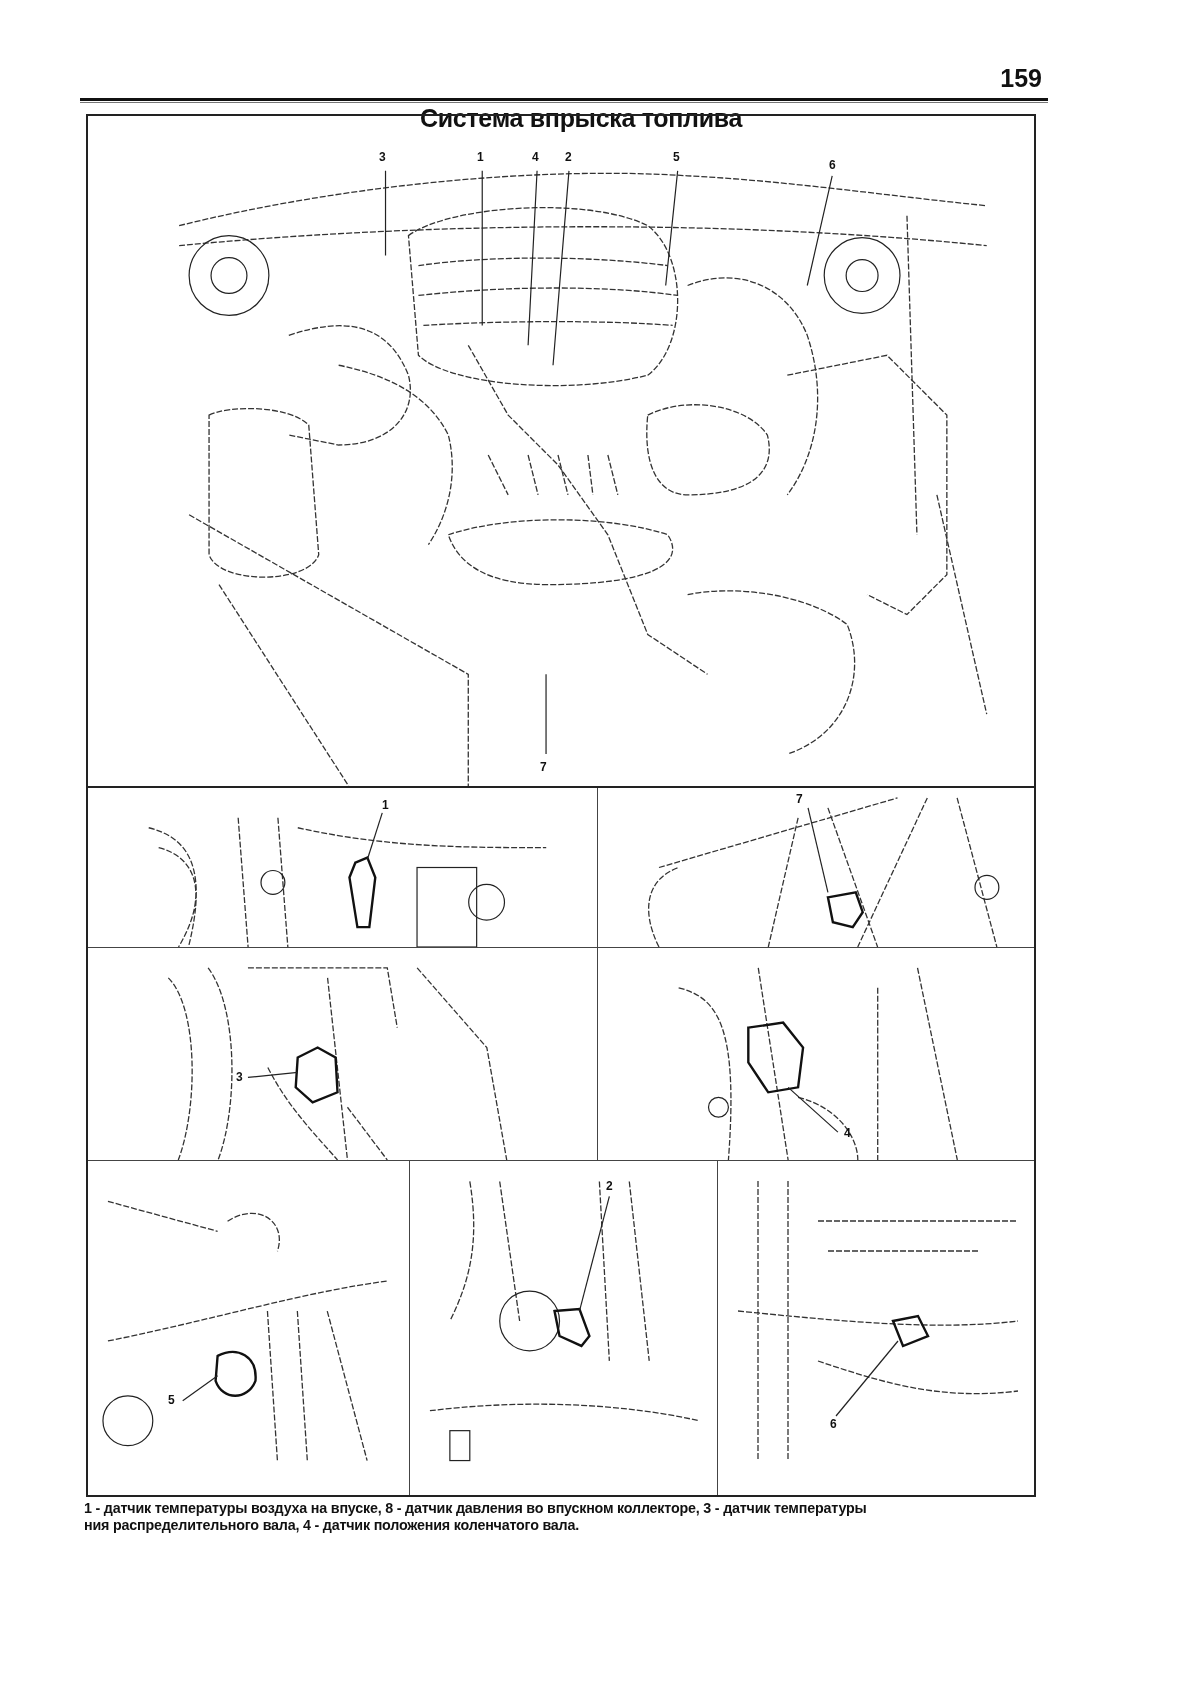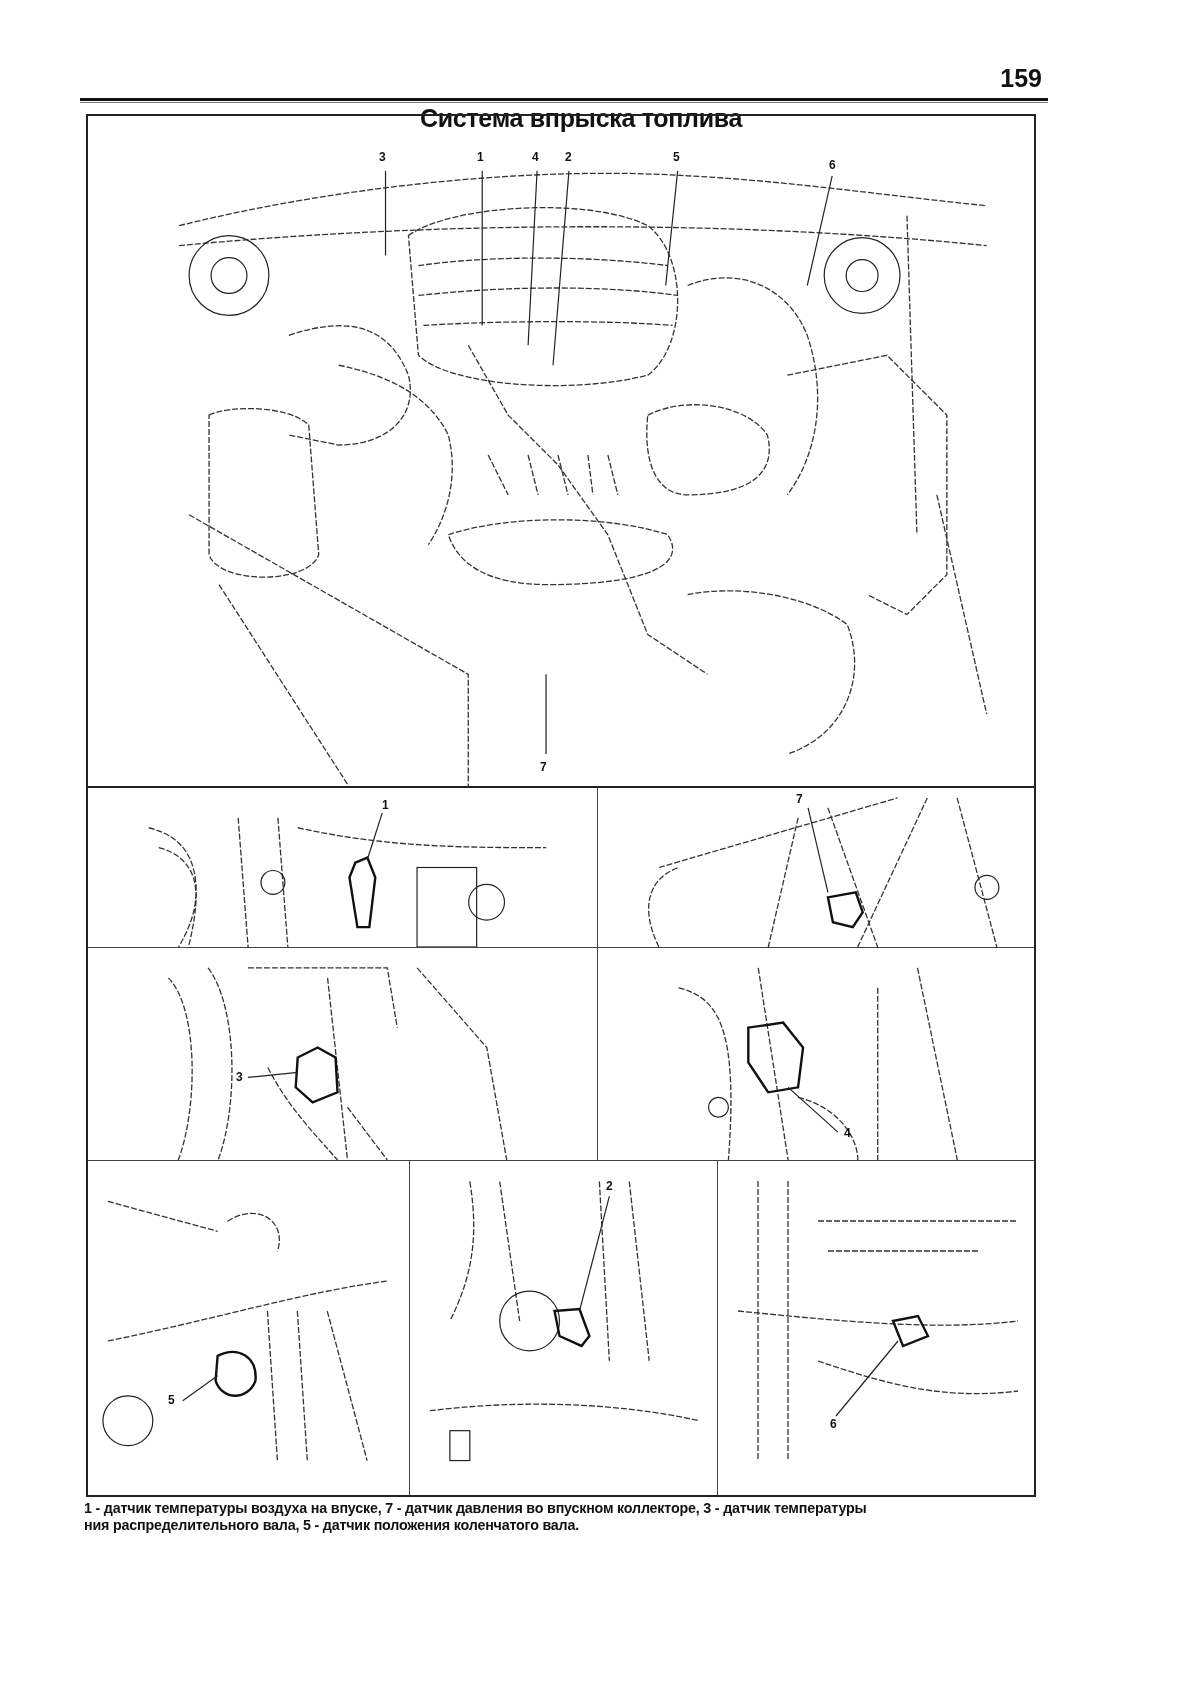--- a/index.html
+++ b/index.html
@@ -146,15 +146,15 @@
       <path class="dl" d="M100 60 L300 60 M110 90 L260 90"></path>
       <path class="hl" d="M175 160 L200 155 L210 175 L185 185 Z"></path>
       <path class="dl" d="M100 200 C160 220 220 240 300 230"></path>
       <path class="sl" d="M118 255 L180 180"></path>
     </svg>
     <span class="callout" style="left:112px;top:256px;">6</span>
   </div>
 </div>
 
 <div class="caption">
-  <p>1 - датчик температуры воздуха на впуске, 7 - датчик давления во впускном коллекторе, 3 - датчик температуры</p>
-  <p>ния распределительного вала, 5 - датчик положения коленчатого вала.</p>
+  <p>1 - датчик температуры воздуха на впуске, 8 - датчик давления во впускном коллекторе, 3 - датчик температуры</p>
+  <p>ния распределительного вала, 4 - датчик положения коленчатого вала.</p>
 </div>
 
 </body></html>

